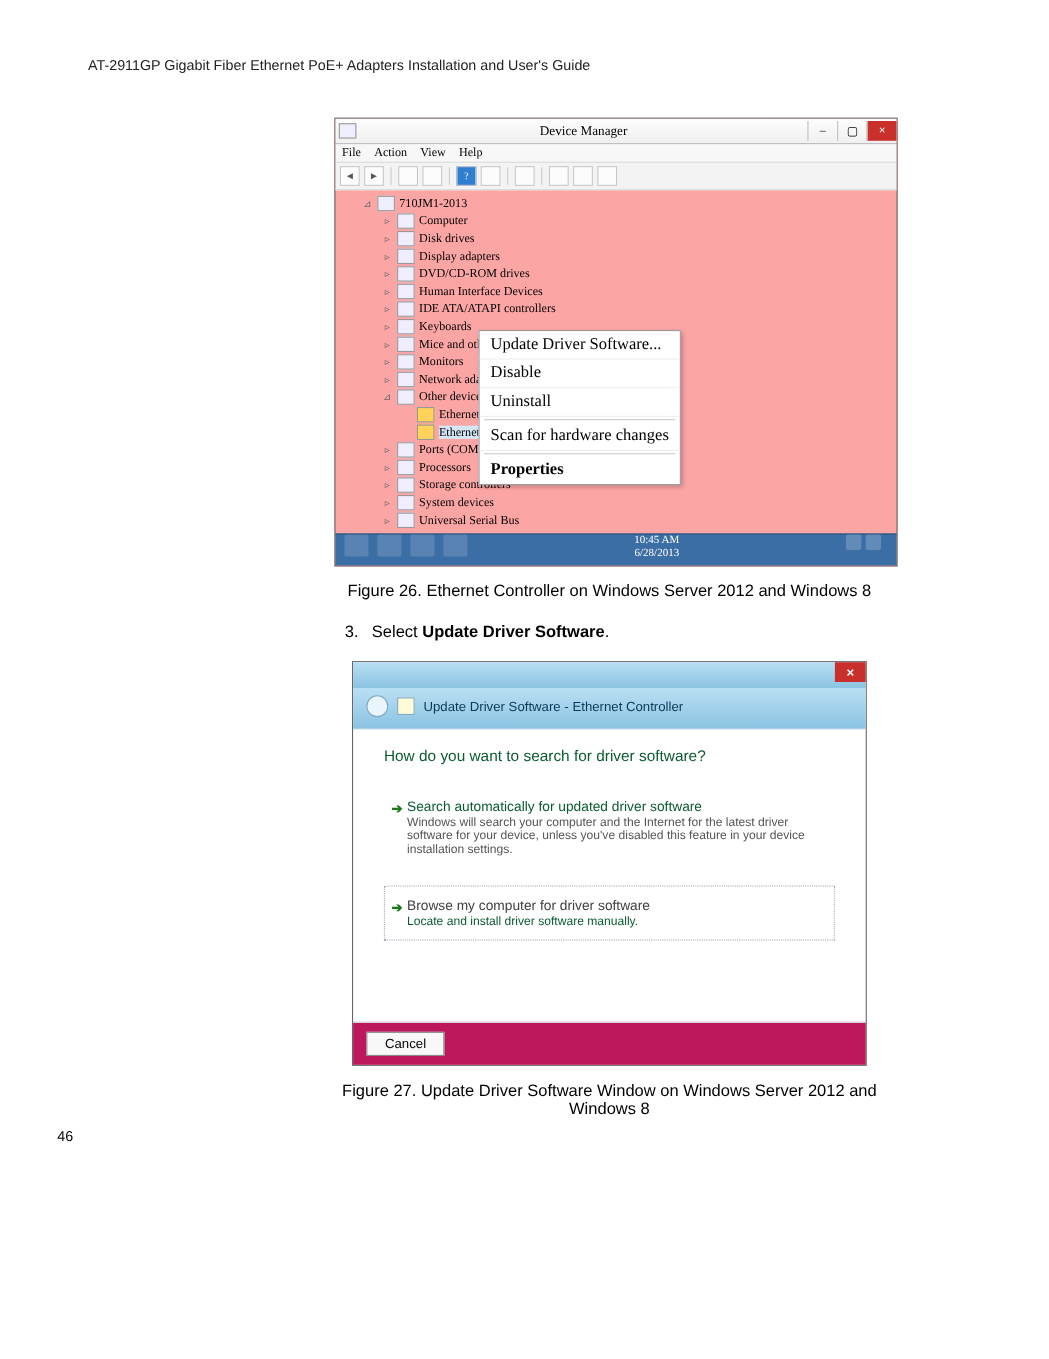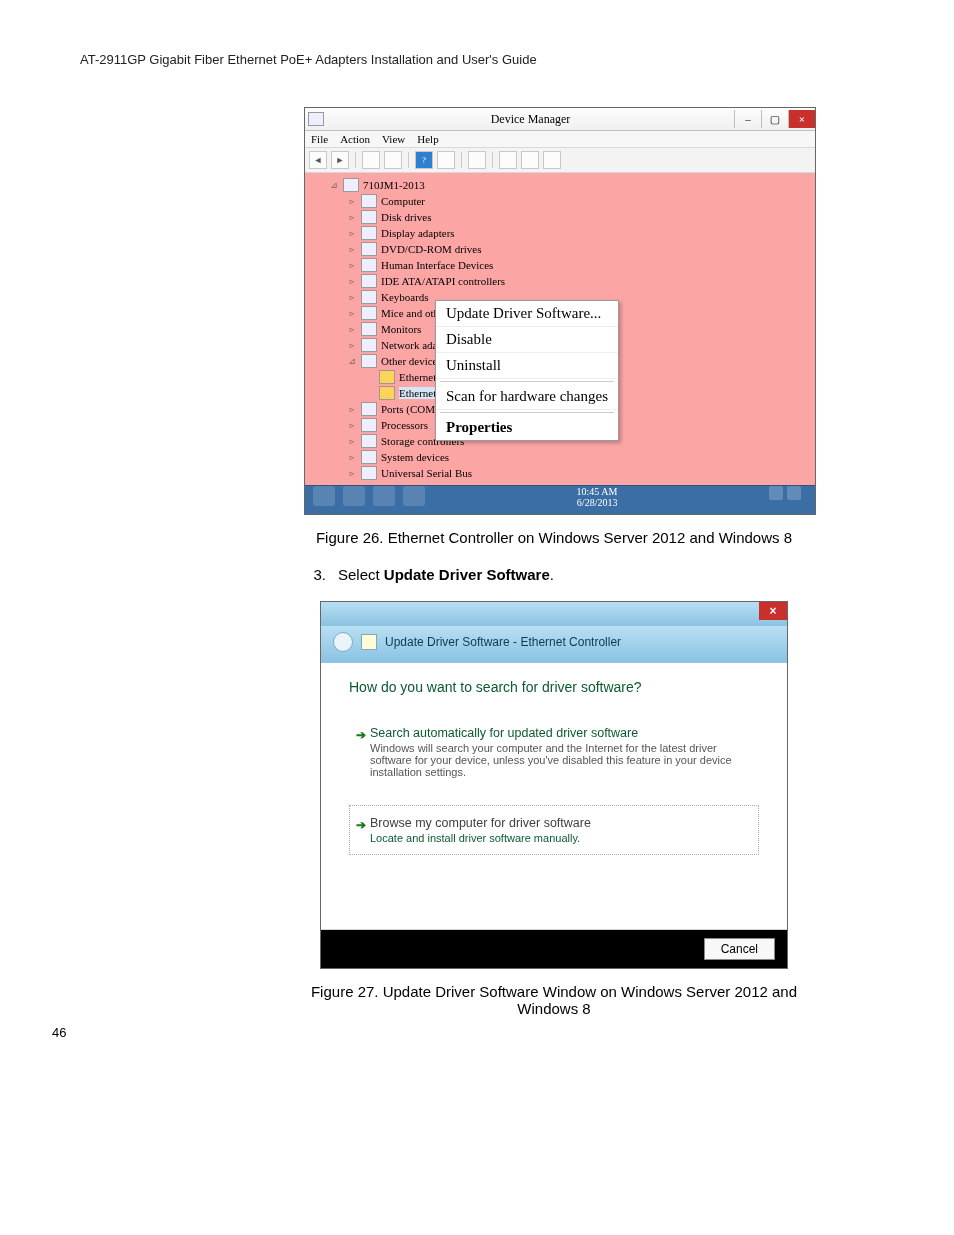--- a/index.html
+++ b/index.html
@@ -46,21 +46,21 @@
   .ud-header{display:flex;align-items:center;gap:8px;background:linear-gradient(#b9dff3,#8ac3e2);padding:6px 12px 10px;border-bottom:1px solid #9ec4dc}
   .ud-back{width:18px;height:18px;border:1px solid #7fa9c3;border-radius:50%;background:#eaf4fb}
   .ud-header-txt{color:#0b3a57;font-size:12px}
   .ud-body{padding:16px 28px 8px;font-size:12px}
   .ud-heading{color:#0b6b3a;font-size:14px;margin-bottom:20px;color:#063e6b}
   .ud-option{border:1px dotted #aab;padding:10px 12px 10px 20px;margin-bottom:16px;position:relative}
   .ud-option.noborder{border:1px solid transparent}
   .ud-option .arrow{position:absolute;left:6px;top:12px;color:#1a7a1a;font-weight:bold}
   .ud-opt-title{color:#0b6b3a;text-decoration:underline;font-size:12.5px}
   .ud-opt-sub{color:#555;font-size:11px;margin-top:2px}
-  .ud-footer{display:flex;justify-content:flex-end;background:#000000;border-top:1px solid #d4d4d4;padding:8px 12px}
+  .ud-footer{display:flex;justify-content:flex-start;background:#be185d;border-top:1px solid #d4d4d4;padding:8px 12px}
   .ud-cancel{border:1px solid #888;background:#f8f8f8;padding:3px 16px;font-size:12px}
   .ic-sm{width:14px;height:14px;display:inline-block;border:1px solid #7fa9c3;background:#fffbd6}
 </style>
 </head>
 <body>
 
 <div class="page">
   <div class="running-header">AT-2911GP Gigabit Fiber Ethernet PoE+ Adapters Installation and User's Guide</div>
 
   <div class="content-block">

